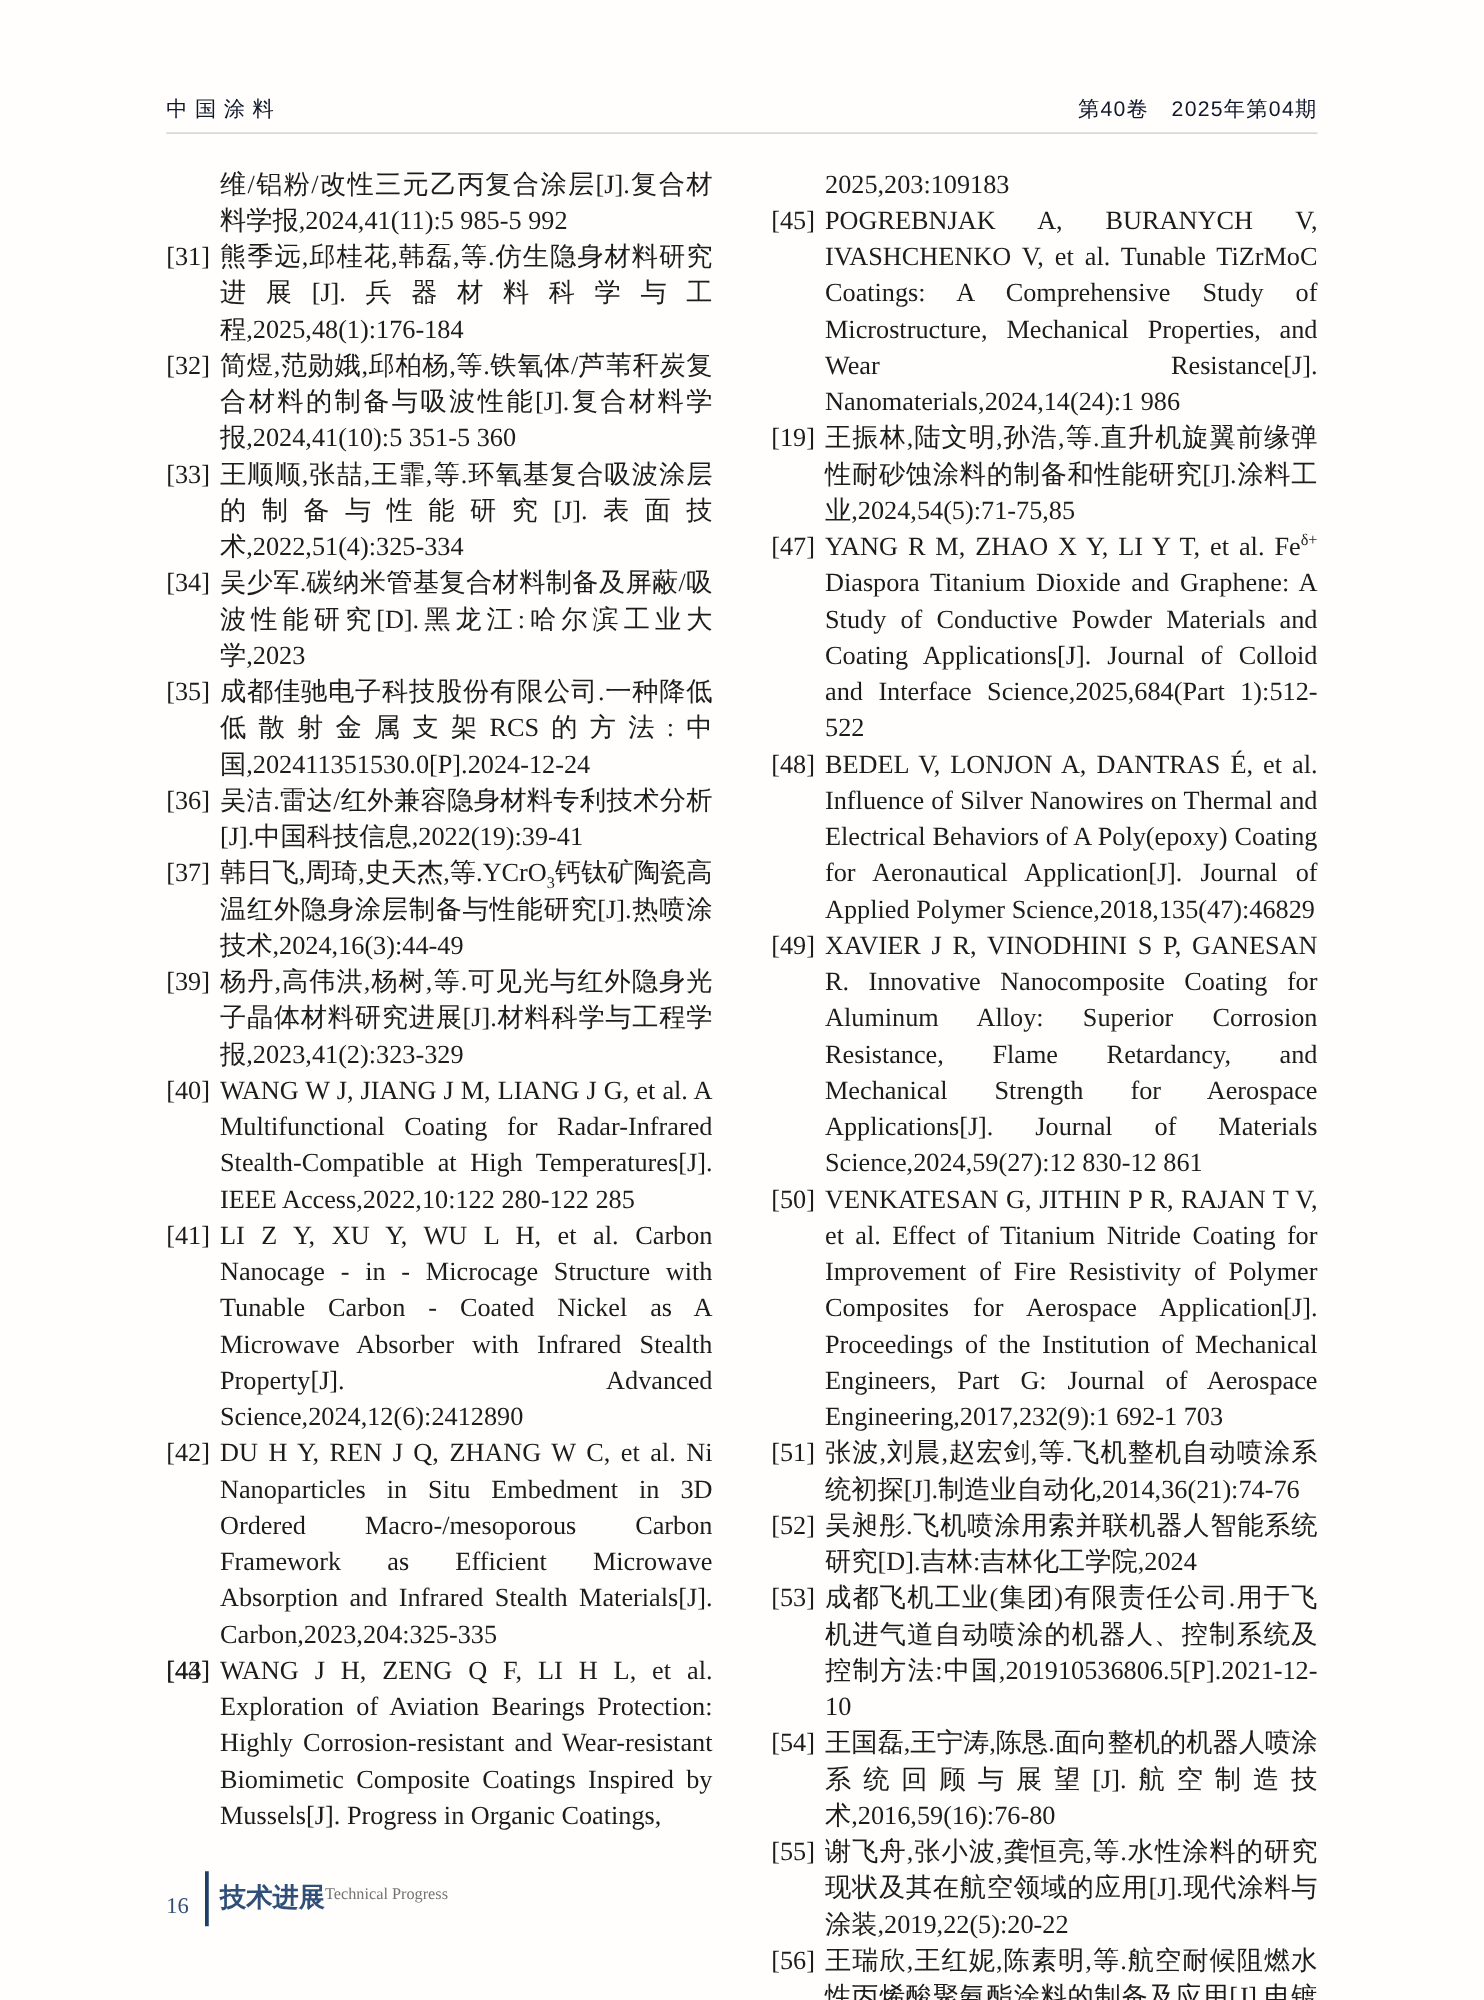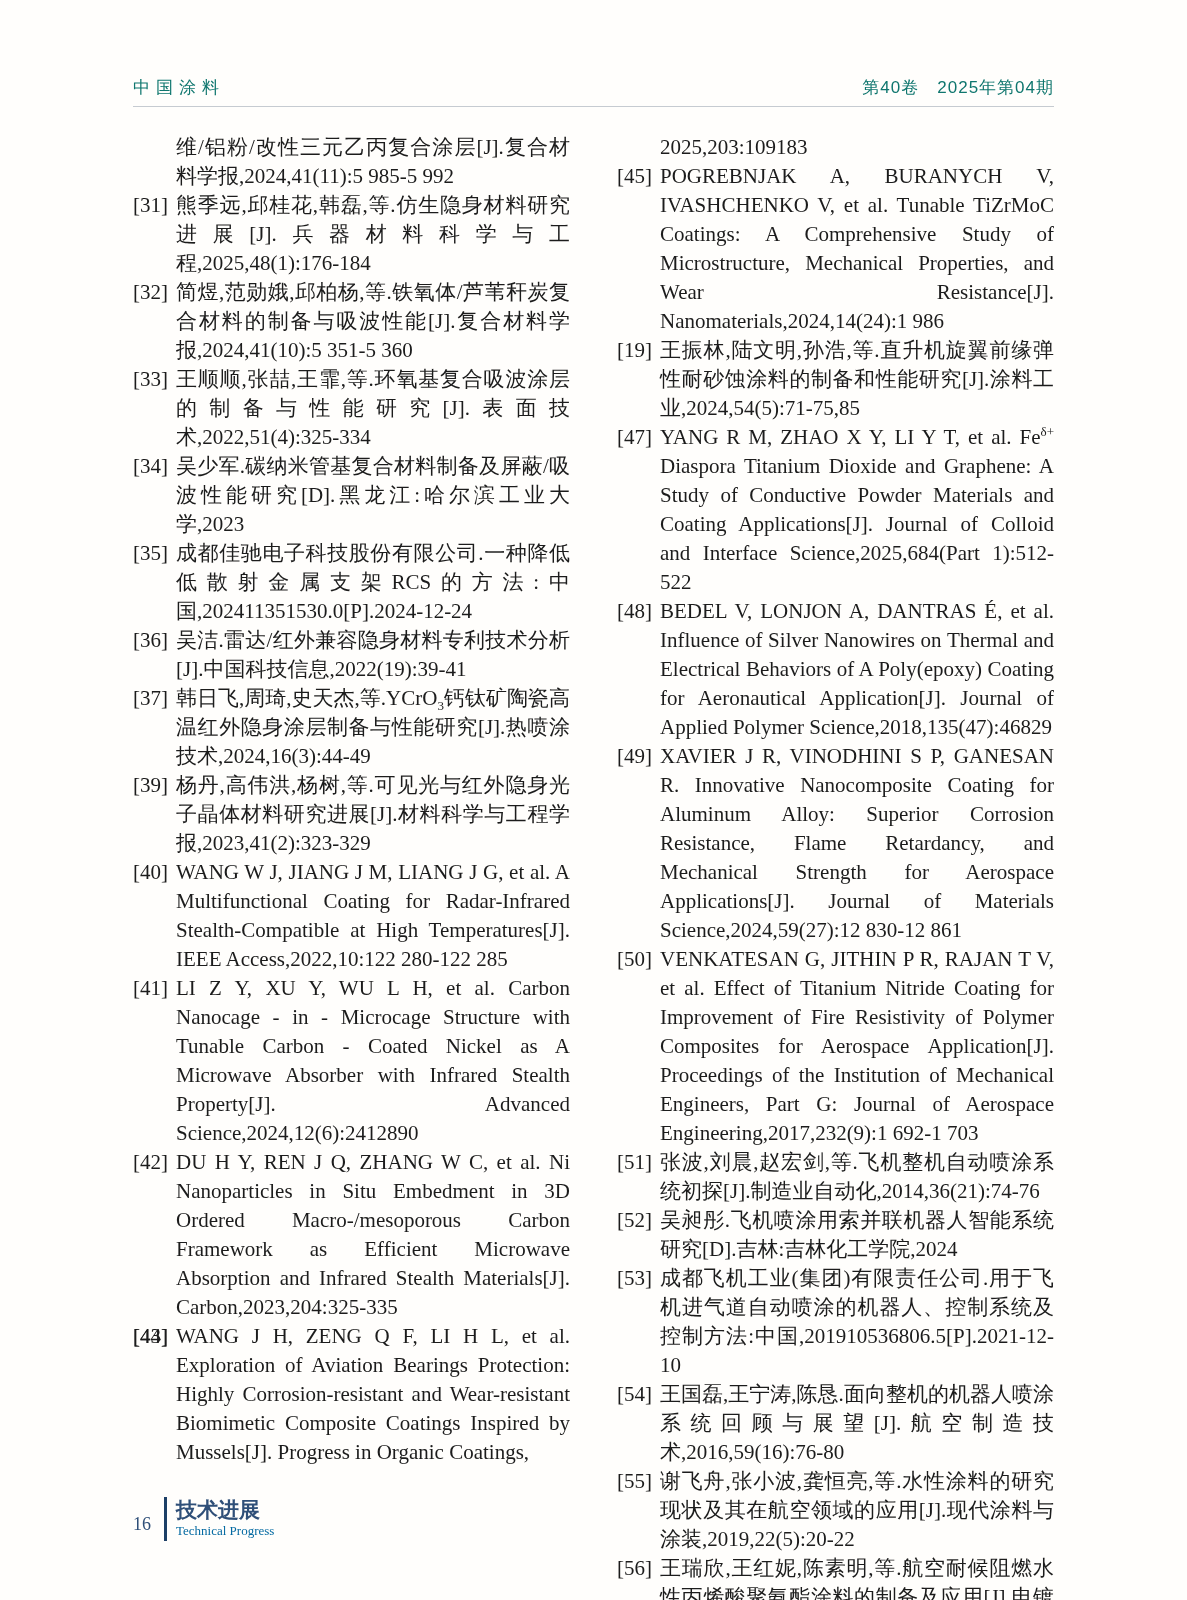--- a/index.html
+++ b/index.html
@@ -9,21 +9,21 @@
     background:#fffefc;
     font-family:"Liberation Serif","DejaVu Serif",serif;
     color:#1c1c1c;
     overflow:hidden;
   }
   
   .page-header{
     position:absolute;left:133px;right:133px;top:76px;
     display:flex;justify-content:space-between;align-items:flex-end;
     font-family:"Liberation Sans","DejaVu Sans",sans-serif;
-    color:#0f766e;font-size:17px;
+    color:#0f172a;font-size:17px;
   }
   .journal-title{letter-spacing:6px;}
   .issue-info{letter-spacing:1px;}
   .header-rule{
     position:absolute;left:133px;right:133px;top:106px;
     height:1px;background:#c6cbd1;
   }
   
   .columns{
     position:absolute;left:133px;top:133px;width:921px;
@@ -43,27 +43,27 @@
   .page-footer{
     position:absolute;left:133px;top:1497px;
     display:flex;align-items:center;
   }
   .page-num{
     font-size:18px;color:#2f4f78;
     margin-right:13px;line-height:1;
     padding-top:10px;
   }
   .footer-bar{width:3px;height:44px;background:#1d3f66;margin-right:9px;}
-  .footer-section{display:flex;flex-direction:column;justify-content:space-between;}
+  .footer-section{display:flex;flex-direction:row;justify-content:space-between;}
   .sec-cn{
     font-family:"Liberation Sans","DejaVu Sans",sans-serif;
     font-weight:bold;font-size:21px;color:#2f4f78;line-height:1.15;
   }
   .sec-en{
-    font-size:13px;color:#0369a1;line-height:1.3;
+    font-size:13px;color:#737373;line-height:1.3;
   }
 </style>
 </head>
 <body>
 
 <div class="page">
 
   <header class="page-header">
     <span class="journal-title">中国涂料</span>
     <span class="issue-info">第40卷　2025年第04期</span>

